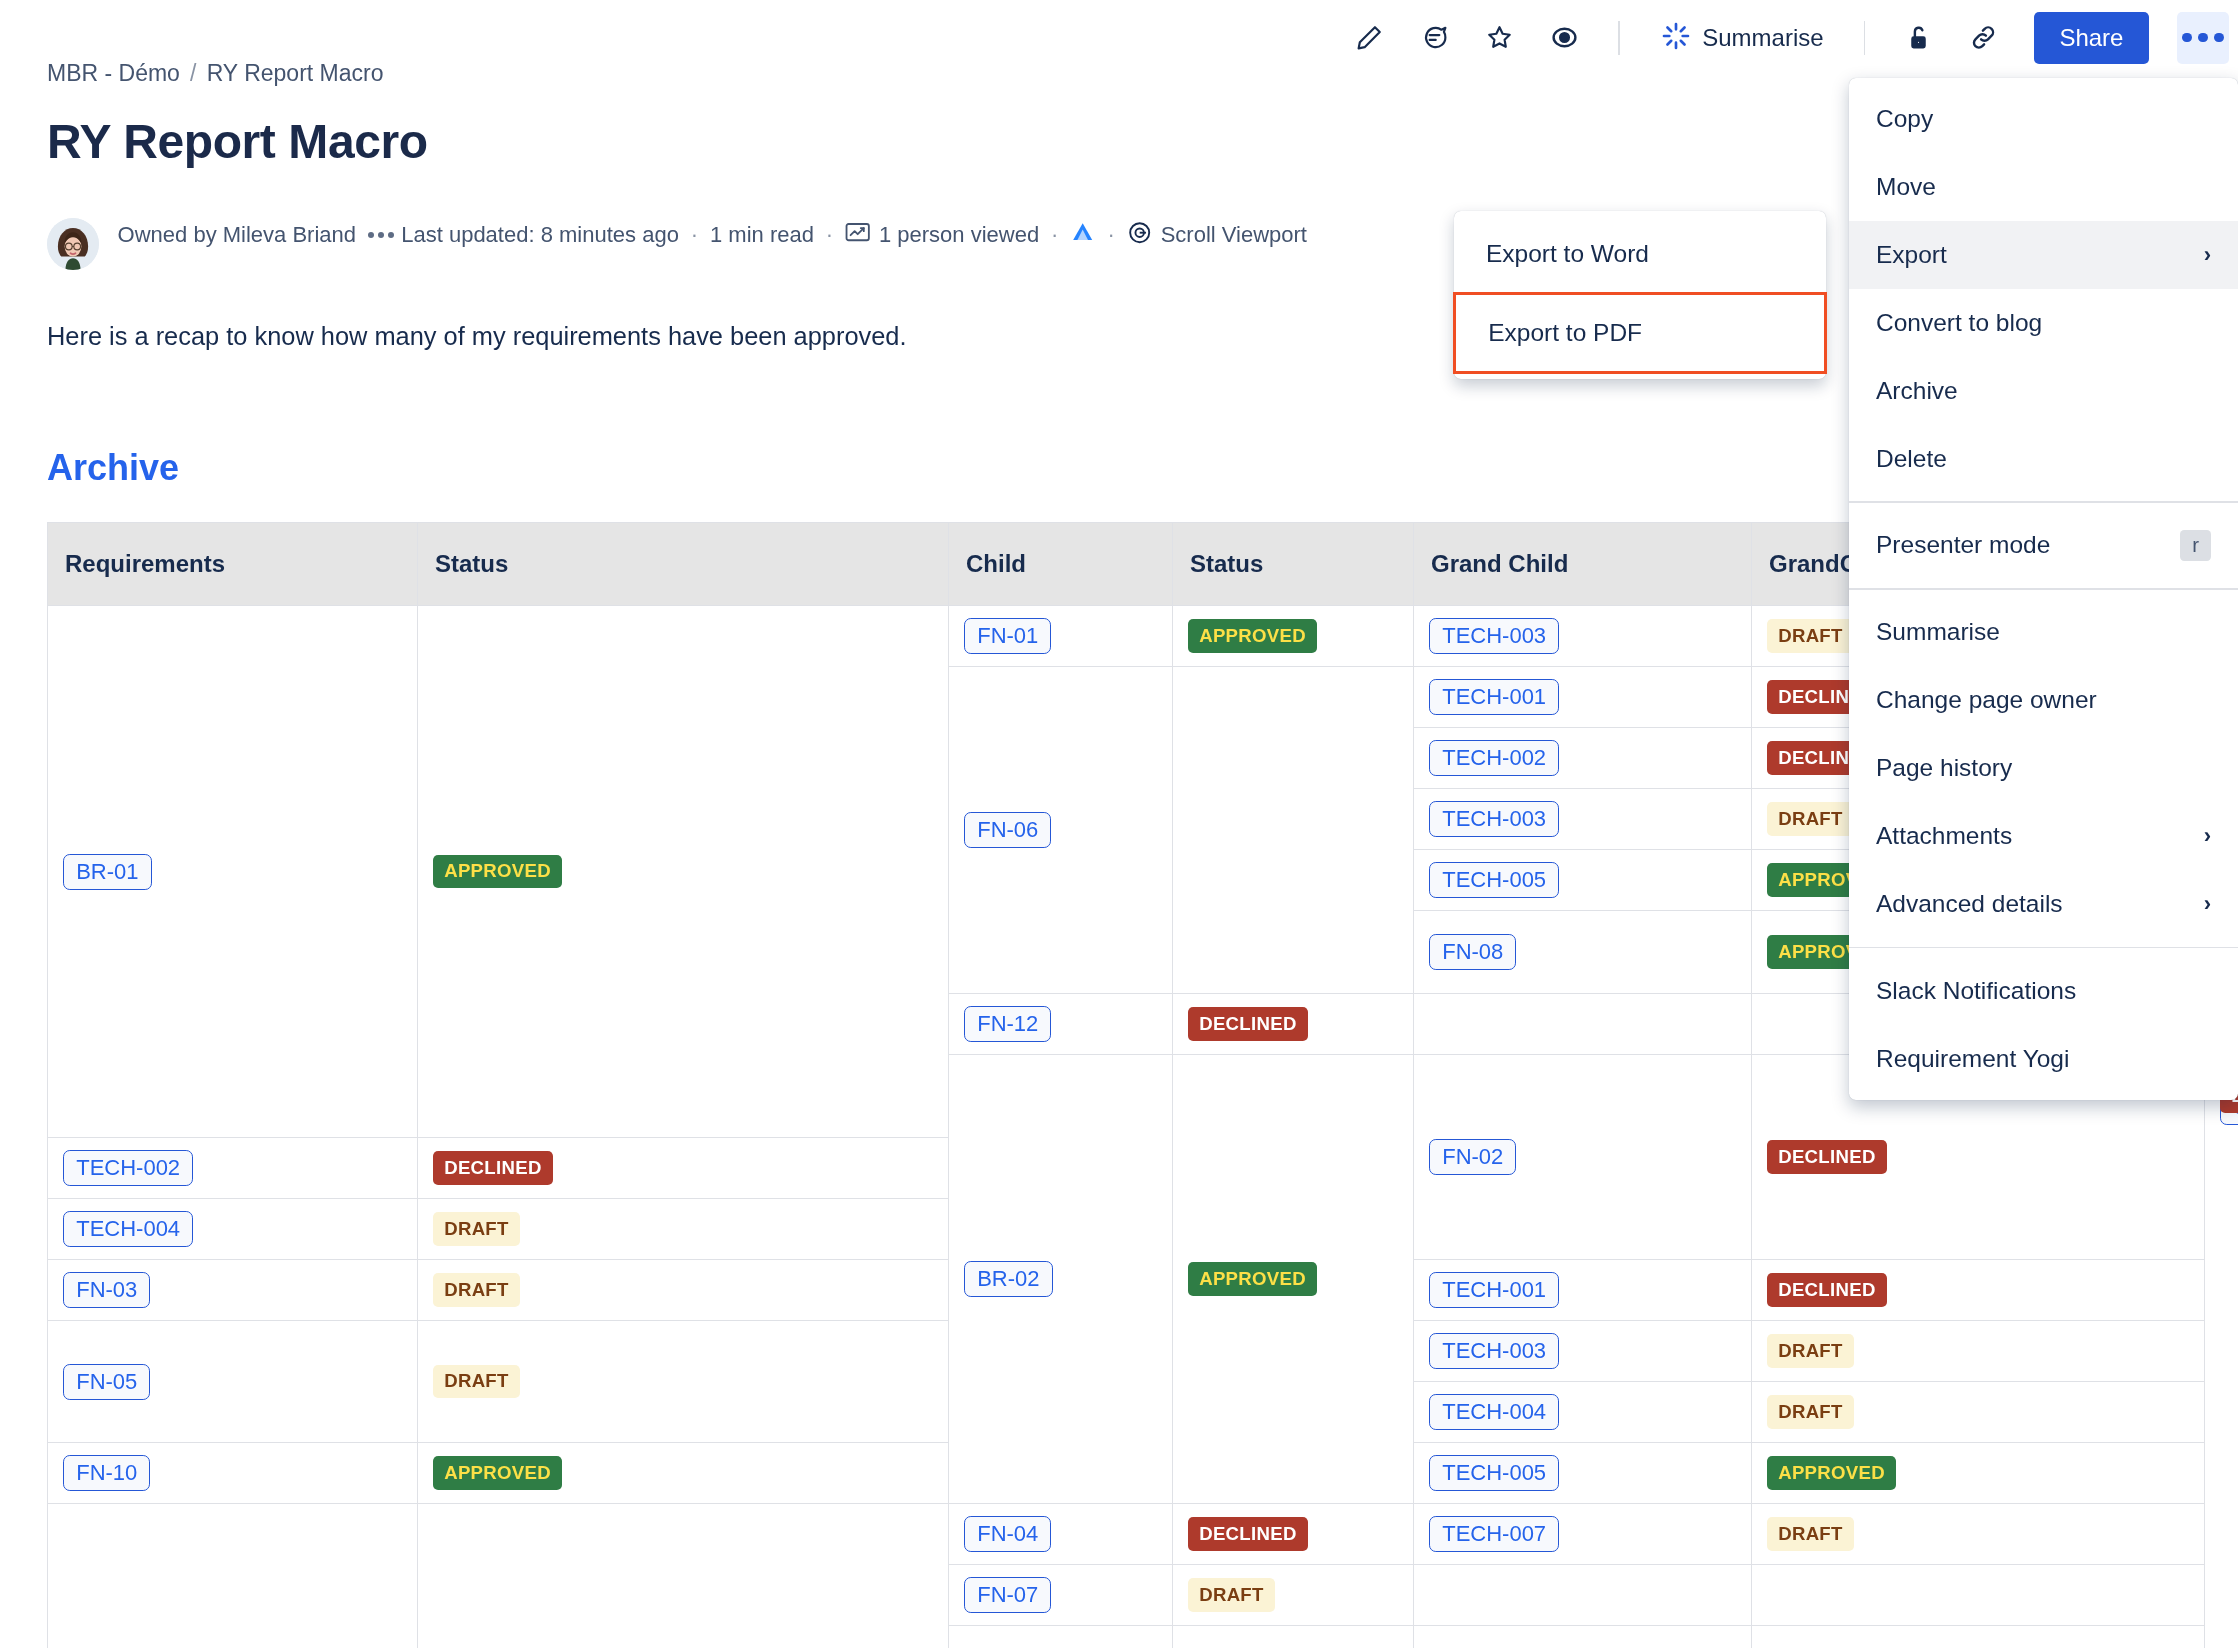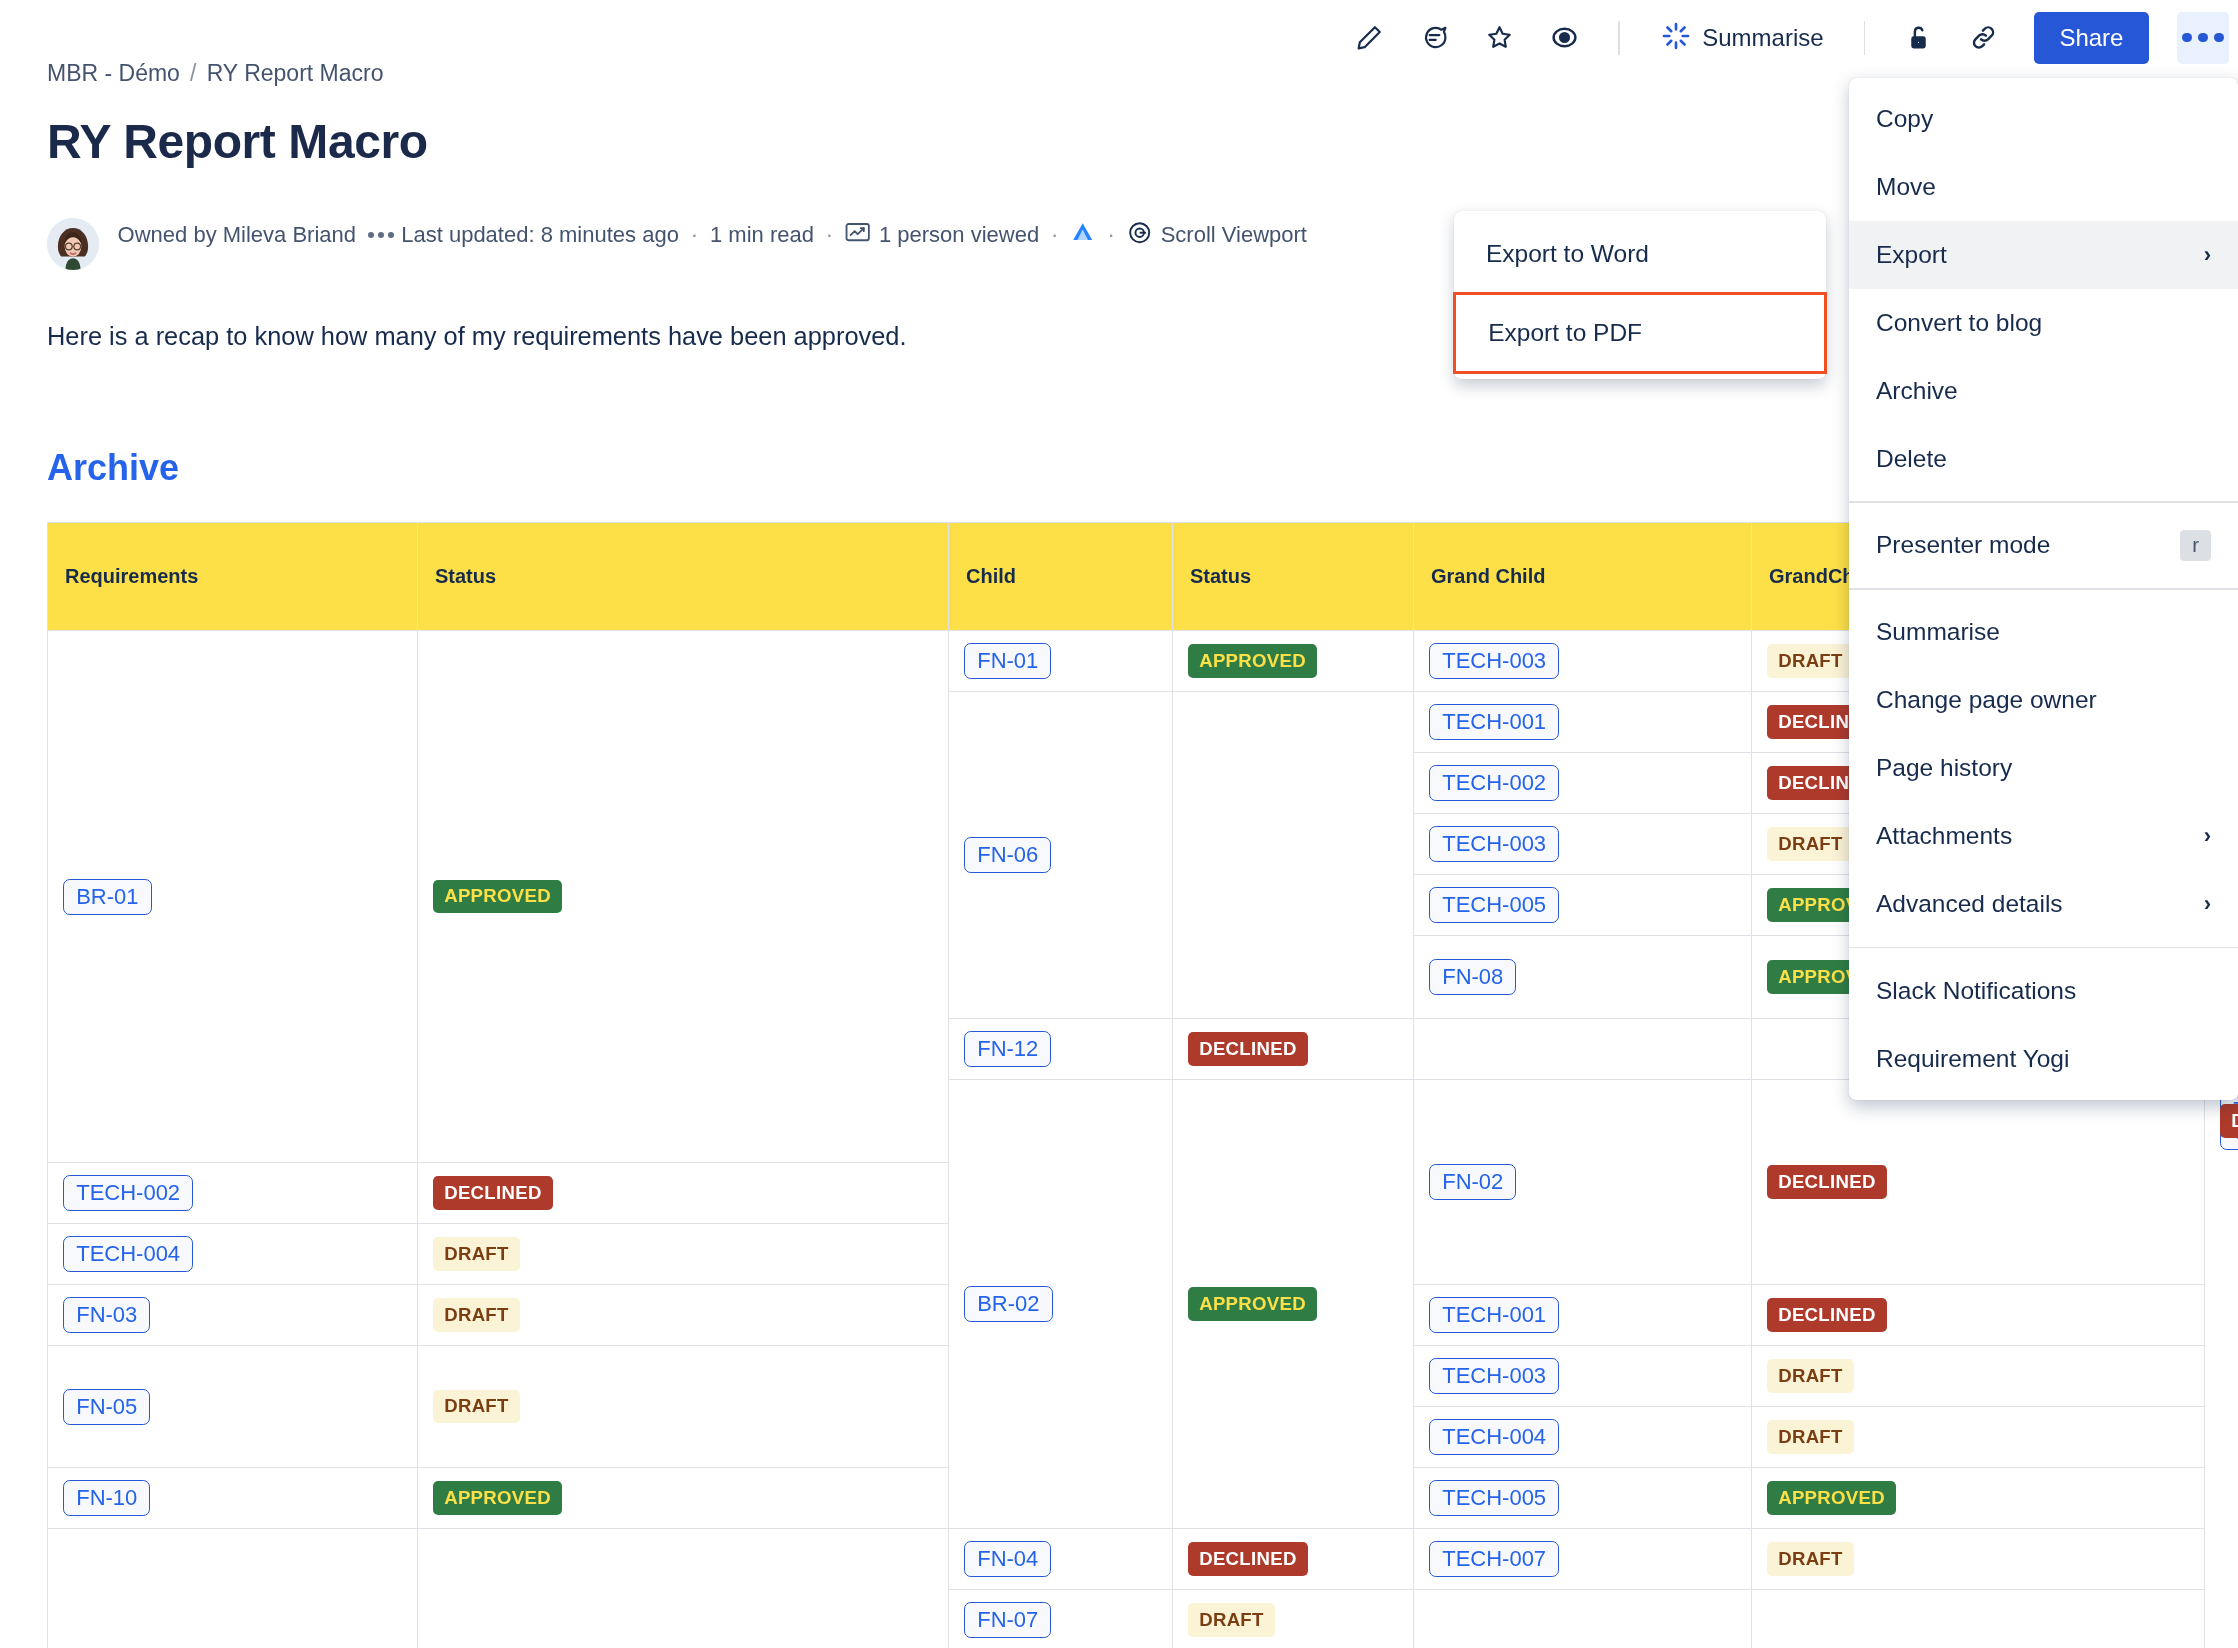--- a/index.html
+++ b/index.html
@@ -50,22 +50,22 @@
 
   .intro { position:absolute; left:47px; top:322px; font-size:25.4px; color:#172B4D; }
 
   
   .section-title { position:absolute; left:47px; top:447px; font-size:36px; font-weight:700; color:#2563EB; }
 
   
   .wf-table { position:absolute; left:47px; top:522px; width:2157px; border-collapse:collapse; table-layout:fixed; }
   .wf-table th, .wf-table td { border:0.8px solid #DFE1E6; vertical-align:middle; }
   .wf-table thead th {
-    background:#fde047; text-align:left; font-size:20px; font-weight:700; color:#172B4D;
-    padding:22px 17px; height:108px;
+    background:#e5e5e5; text-align:left; font-size:24px; font-weight:700; color:#172B4D;
+    padding:22px 17px; height:83px;
   }
   .wf-table td { padding:12px 15.2px; height:56px; background:#fff; }
   .col-req   { width:370px; }
   .col-rsta  { width:531px; }
   .col-child { width:224px; }
   .col-csta  { width:241px; }
   .col-gc    { width:338px; }
   .col-gcsta { width:453px; }
 
   .key-pill {

